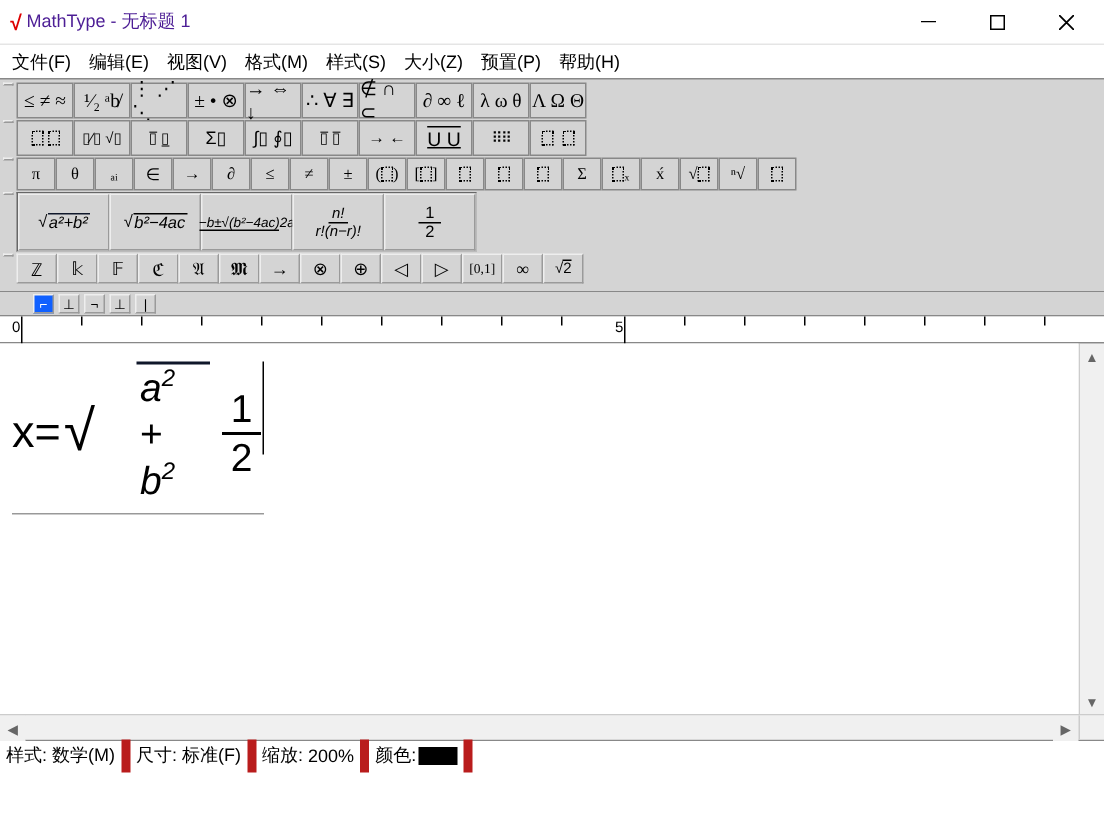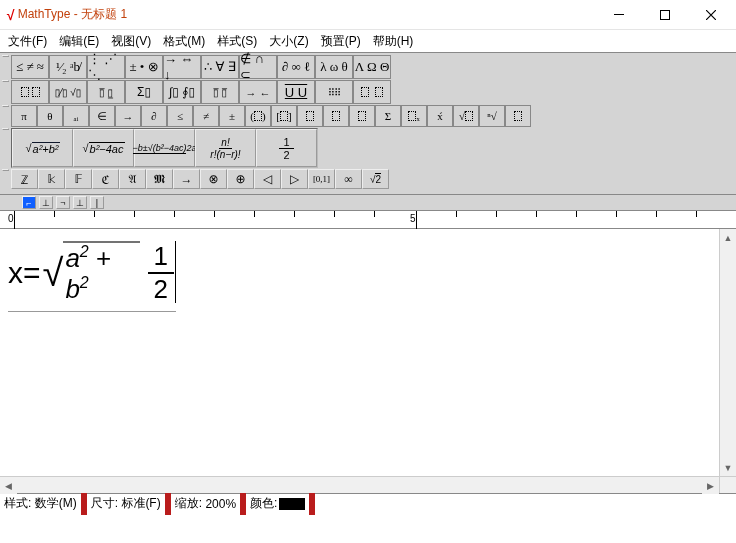--- a/index.html
+++ b/index.html
@@ -1,20 +1,20 @@
 <!DOCTYPE html>
 <html><head>
 <meta charset="utf-8">
 <style>
 * { box-sizing: border-box; margin: 0; padding: 0; font-family: "Microsoft YaHei", SimSun, sans-serif; }
 body { width: 736px; height: 543px; overflow: hidden; background: #fff; font-size: 12px; }
 
 .titlebar { height: 30px; background: #fff; display: flex; align-items: center; padding: 0 2px; border-bottom: 1px solid #e5e5e5; }
 .titlebar .logo { color: #d00; font-weight: bold; font-size: 14px; margin: 0 4px; font-style: italic; }
-.titlebar .title { font-size: 12px; color: #c2410c; }
+.titlebar .title { font-size: 12px; color: #4c1d95; }
 .win-controls { margin-left: auto; display: flex; }
 .win-btn { width: 46px; height: 30px; display: flex; align-items: center; justify-content: center; font-size: 13px; color: #000; }
 
 .menubar { height: 22px; background: #fff; display: flex; align-items: center; padding: 0 2px; }
 .menubar .menu-item { padding: 2px 6px; font-size: 12px; }
 
 .toolbars { background: #d4d4d4; padding: 2px; border-top: 1px solid #888; border-bottom: 1px solid #888; }
 .toolbar-grip { width: 7px; height: 100%; display: inline-block; background: #d4d4d4; border: 1px outset #eee; margin-right: 2px; }
 .toolbar-row { display: flex; align-items: stretch; margin-bottom: 1px; }
 .palette { display: flex; }
@@ -40,21 +40,21 @@
 .ruler .tick { position: absolute; top: 0; height: 6px; border-left: 1px solid #000; }
 .ruler .tick.big { height: 18px; }
 .ruler .num { position: absolute; top: 2px; font-size: 10px; }
 
 .editor-wrap { display: flex; height: 247px; }
 .editor { flex: 1; background: #fff; padding: 12px 8px; position: relative; overflow: hidden; }
 .equation { font-family: "Times New Roman", serif; font-size: 30px; font-style: italic; display: flex; align-items: center; border-bottom: 1px solid #999; width: 168px; padding-bottom: 6px; }
 .eq-x { font-style: normal; }
 .sqrt { display: inline-flex; align-items: center; margin-left: 2px;}
 .sqrt .radical { font-size: 38px; font-style: normal; }
-.sqrt .radicand { border-top: 2px solid #737373; padding: 0 2px; font-size: 26px; }
+.sqrt .radicand { border-top: 2px solid #0f172a; padding: 0 2px; font-size: 26px; margin-left: 28px; }
 .sqrt sup { font-size: 16px; vertical-align: super; }
 .frac { display: inline-flex; flex-direction: column; align-items: center; margin-left: 8px; font-style: normal; }
 .frac .num { border-bottom: 2px solid #000; padding: 0 6px; font-size: 26px; }
 .frac .den { padding: 0 6px; font-size: 26px; }
 .cursor { display: inline-block; width: 1px; height: 62px; background: #000; margin-left: 1px; align-self: stretch; }
 
 .vscroll { width: 17px; background: #f0f0f0; display: flex; flex-direction: column; border-left: 1px solid #ccc; }
 .sc-btn { height: 17px; background: #f0f0f0; display: flex; align-items: center; justify-content: center; font-size: 9px; color: #666; }
 .sc-track { flex: 1; background: #f0f0f0; }
 .hscroll { height: 17px; background: #f0f0f0; display: flex; border-top: 1px solid #ccc; }

